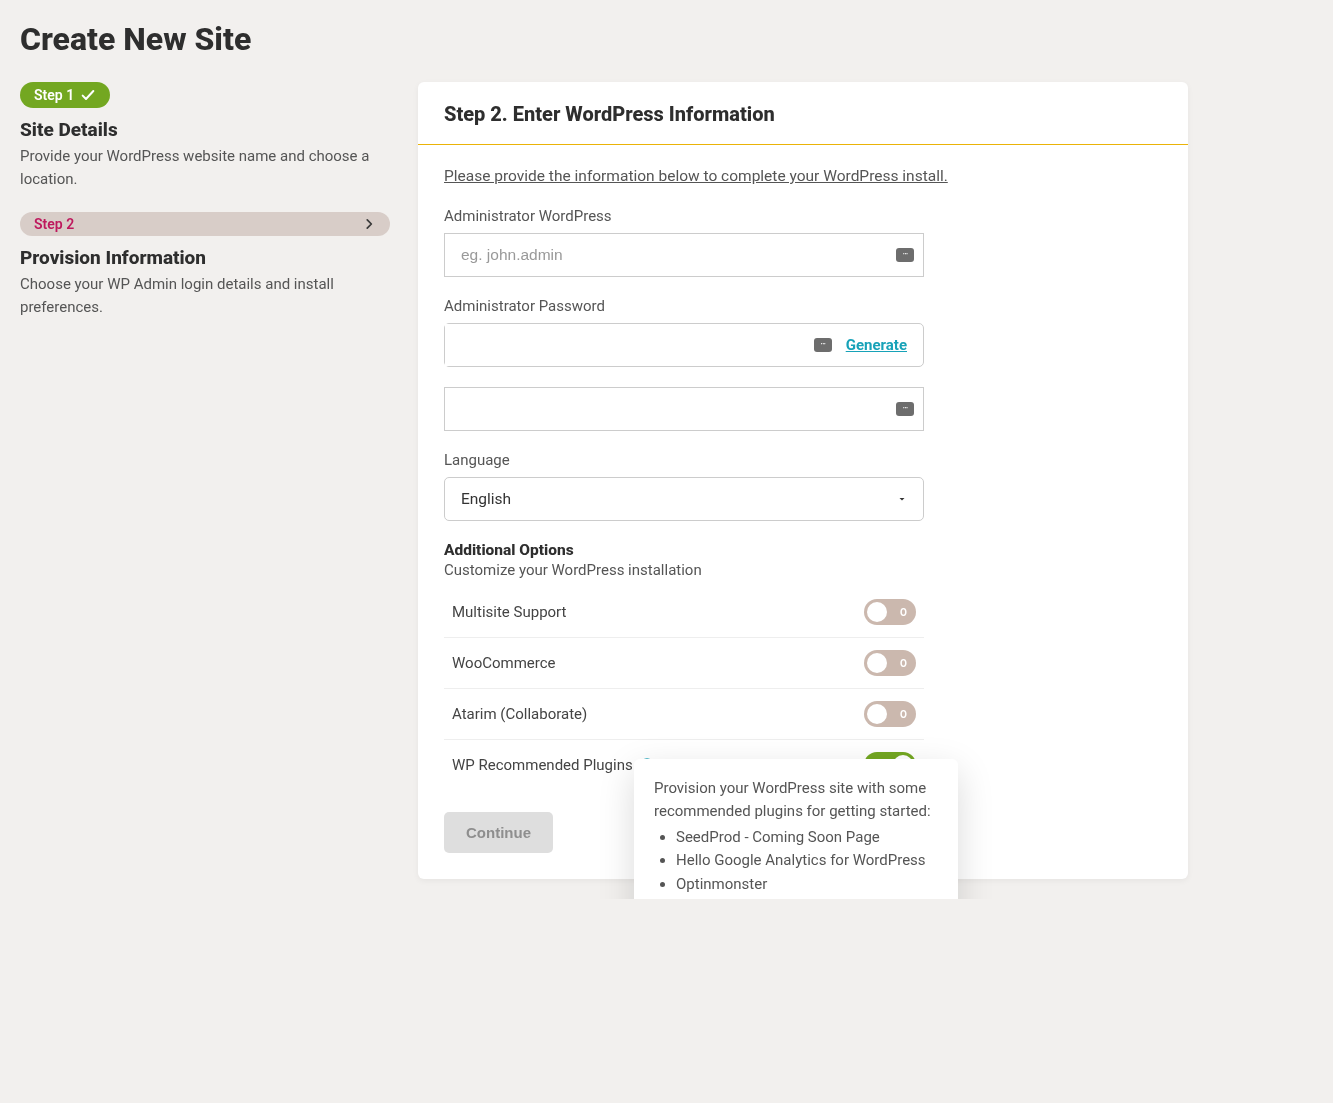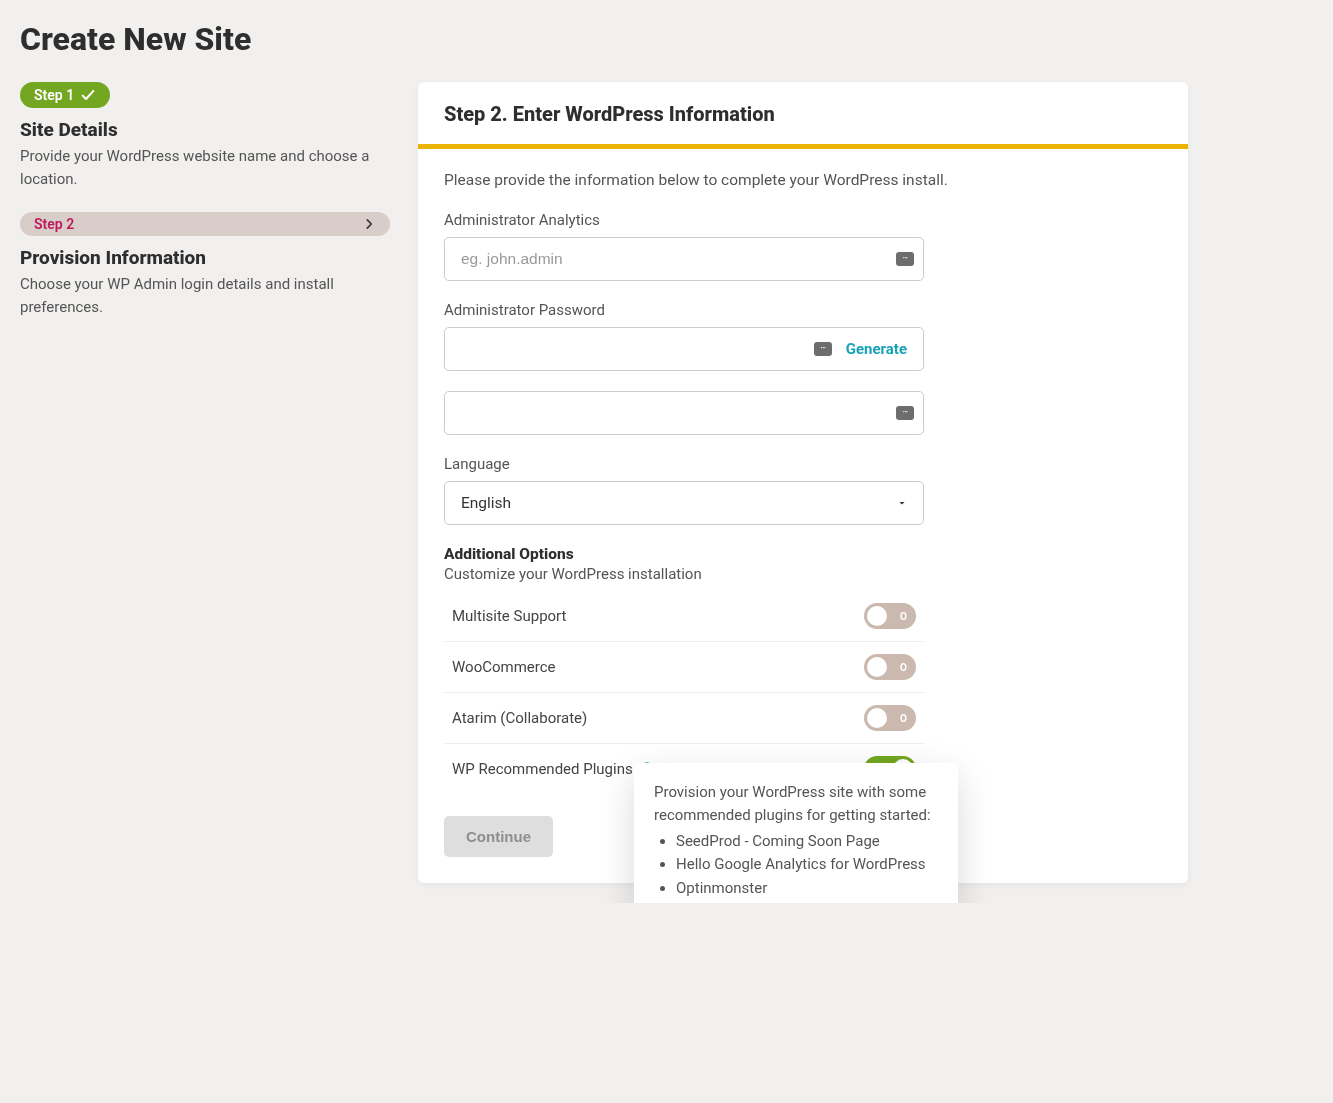--- a/index.html
+++ b/index.html
@@ -55,33 +55,33 @@
     .step-desc { font-size: 15px; color: #555; line-height: 1.5; }
     .main-card {
       background: #fff;
       border-radius: 6px;
       box-shadow: 0 2px 6px rgba(0,0,0,0.05);
       flex: 1;
       max-width: 770px;
     }
     .card-header {
       padding: 20px 26px 18px 26px;
-      border-bottom: 5px solid #eab308;
+      border-bottom: 1px solid #eab308;
     }
     .card-header-title { font-size: 20px; font-weight: 800; color: #2e2e2e; }
     .card-body { padding: 22px 26px 26px 26px; position: relative; }
-    .intro-text { font-size: 15.5px; color: #555; margin-bottom: 22px; }
+    .intro-text { font-size: 15.5px; color: #555; margin-bottom: 22px; text-decoration: underline; }
     .field { margin-bottom: 20px; }
     .label { font-size: 15px; color: #555; margin-bottom: 8px; display: block; }
     .input-wrap { position: relative; width: 480px; max-width: 100%; }
     .text-input {
       width: 100%;
       padding: 12px 45px 12px 16px;
       border: 1px solid #ccc;
-      border-radius: 5px;
+      border-radius: 0;
       font-size: 15.5px;
       color: #333;
       background: #fff;
     }
     .text-input::placeholder { color: #999; }
     .input-badge {
       position: absolute;
       right: 10px;
       top: 50%;
       transform: translateY(-50%);
@@ -95,20 +95,21 @@
     .password-wrap .text-input { border:none; flex:1; padding-right: 8px;}
     .password-wrap .badge-slot { position:relative; width:30px; height:42px;}
     .password-wrap .input-badge { right: 6px; }
     .generate-link {
       color: #17a2b8;
       font-weight: 700;
       font-size: 15px;
       padding: 0 16px 0 8px;
       cursor: pointer;
       white-space: nowrap;
+      text-decoration: underline;
     }
     .select-wrap { position: relative; width:480px; }
     .select-input {
       width:100%;
       padding: 12px 16px;
       border:1px solid #ccc;
       border-radius:5px;
       font-size:15.5px;
       color:#333;
       background:#fff;
@@ -201,21 +202,21 @@
   </aside>
 
   <main class="main-card">
     <div class="card-header">
       <div class="card-header-title">Step 2. Enter WordPress Information</div>
     </div>
     <div class="card-body">
       <p class="intro-text">Please provide the information below to complete your WordPress install.</p>
 
       <div class="field">
-        <label class="label">Administrator Analytics</label>
+        <label class="label">Administrator WordPress</label>
         <div class="input-wrap">
           <input type="text" class="text-input" placeholder="eg. john.admin" style="">
           <span class="input-badge"></span>
         </div>
       </div>
 
       <div class="field">
         <label class="label">Administrator Password</label>
         <div class="password-wrap">
           <input type="password" class="text-input" value="" style="">

